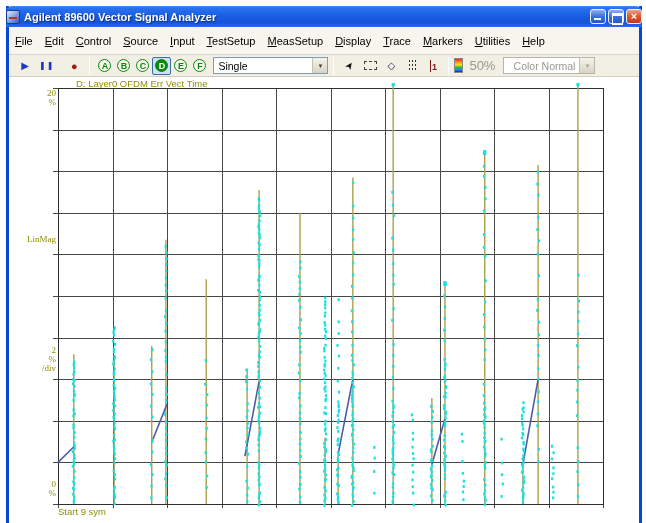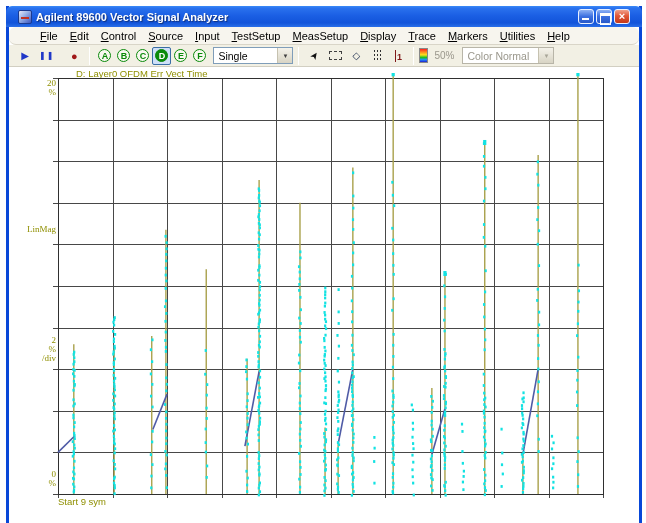--- a/index.html
+++ b/index.html
@@ -6,40 +6,40 @@
             font-family:"Liberation Sans","DejaVu Sans",sans-serif;}
   *{box-sizing:border-box;}
 
   .window{position:absolute;left:6px;top:6px;width:636px;height:517px;
           border-left:3px solid #0847d8;border-right:3px solid #0847d8;
           background:#ffffff;}
 
   
   .titlebar{height:21px;margin:0 -3px;border-radius:6px 6px 0 0;
     background:linear-gradient(180deg,#3a8bf8 0%,#2a72ee 10%,#1b5fe4 45%,#1254da 80%,#2a6fe8 100%);
-    display:flex;align-items:center;padding:0 12px;position:relative;}
+    display:flex;align-items:center;padding:0 0;position:relative;}
   .app-icon{width:14px;height:14px;border-radius:2px;margin-right:4px;
     background:linear-gradient(135deg,#e8e8f8 0%,#9ab4e8 40%,#3a55c0 100%);
     border:1px solid #1a3a90;position:relative;}
   .app-icon:before{content:"";position:absolute;left:2px;top:6px;width:8px;height:2px;background:#c03020;}
   .title-text{color:#ffffff;font-size:11px;font-weight:bold;text-shadow:1px 1px 1px #10307a;
     white-space:nowrap;flex:1;}
   .winbtns{display:flex;gap:2px;}
   .winbtn{width:16px;height:15px;border-radius:3px;border:1px solid #e8f0ff;
     background:linear-gradient(180deg,#8fb2f4 0%,#3c70e0 50%,#2858c8 100%);
     color:#fff;font-size:9px;line-height:12px;text-align:center;position:relative;}
   .winbtn.min:before{content:"";position:absolute;left:3px;bottom:3px;width:7px;height:2px;background:#fff;}
   .winbtn.max:before{content:"";position:absolute;left:3px;top:3px;width:9px;height:8px;
     border:1px solid #fff;border-top-width:3px;}
   .winbtn.close{background:linear-gradient(180deg,#f0a28c 0%,#e25838 45%,#c43818 100%);
     font-size:11px;line-height:13px;font-weight:bold;}
 
   
-  .menubar{height:18px;background:#f7f5ee;border-bottom:1px solid #d9d5c8;
-    display:flex;align-items:center;padding-left:25px;border-radius:7px;}
+  .menubar{height:28px;background:#f7f5ee;border-bottom:1px solid #d9d5c8;
+    display:flex;align-items:center;padding-left:0;}
   .menu-item{font-size:11px;color:#000;padding:1px 6px;white-space:nowrap;cursor:default;}
   .menu-item u{text-decoration:underline;}
 
   
   .toolbar{height:22px;background:#f2f0e4;border-bottom:1px solid #d2cfc2;
     display:flex;align-items:center;padding-left:6px;gap:1px;}
   .tsep{width:1px;height:18px;background:#c9c5b4;margin:0 4px;border-right:1px solid #ffffff;}
   .tbtn{height:18px;min-width:20px;display:flex;align-items:center;justify-content:center;
     border:1px solid transparent;border-radius:2px;padding:0 2px;}
   .glyph-play{color:#2038c8;font-size:10px;}
@@ -52,33 +52,33 @@
     background:#f8f8f0;}
   .trace-btn.active{background:#cfe0f8;border-color:#3a6ea5;}
   .trace-btn.active .trace-circle{background:#0a8a0a;color:#ffffff;}
   .combo{height:17px;border:1px solid #7f9db9;background:#ffffff;display:flex;align-items:center;
     font-size:10.5px;margin-left:3px;}
   .combo .val{flex:1;padding:0 4px;white-space:nowrap;}
   .combo .arrow{width:15px;height:15px;margin:0;border-left:1px solid #c6c2b0;
     background:linear-gradient(180deg,#f4f2ea,#d8d4c4);display:flex;align-items:center;justify-content:center;
     font-size:6px;color:#404040;}
   .combo.disabled{border-color:#b8b5a8;}
-  .combo.disabled .val{color:#9a978c;}
+  .combo.disabled .val{color:#9a978c;text-align:right;}
   .combo.disabled .arrow{color:#a8a598;}
   .pointer-glyph{display:inline-block;transform:rotate(-55deg);font-size:10px;color:#101010;}
   .marquee-icon{width:13px;height:9px;border:1px dashed #404040;}
   .diamond-glyph{font-size:10px;color:#203050;}
   .band-icon{display:flex;gap:2px;height:12px;}
   .band-icon i{width:1px;background:repeating-linear-gradient(180deg,#303030 0 2px,transparent 2px 4px);}
   .marker-icon{display:flex;align-items:flex-end;gap:1px;height:12px;}
   .marker-icon .bar{width:1px;height:12px;background:#801818;}
   .marker-icon .num{font-size:9px;font-weight:bold;color:#801818;line-height:10px;}
   .colorbar-icon{width:9px;height:15px;border:1px solid #888;
     background:linear-gradient(180deg,#ff2020 0%,#ff9020 25%,#ffe020 45%,#20c020 65%,#2090ff 82%,#2020d0 100%);}
-  .zoom-label{font-size:10px;color:#9a978c;margin:0 4px 0 5px;}
+  .zoom-label{font-size:13px;color:#9a978c;margin:0 4px 0 5px;}
 
   
   .client{position:relative;background:#ffffff;height:462px;}
   .trace-title{position:absolute;left:49px;top:1px;font-size:9.5px;color:#8f8f00;white-space:nowrap;margin-left:18px;}
   .ylab{position:absolute;width:40px;text-align:right;font-size:9px;line-height:9px;color:#8f8f00;font-family:Liberation Serif, serif;}
   .xlab{position:absolute;left:49px;top:429px;font-size:9.5px;color:#8f8f00;white-space:nowrap;}
   .plot-wrap{position:absolute;left:44px;top:6px;width:551px;height:426px;}
   .watermark{position:absolute;left:420px;top:436px;font-size:17px;letter-spacing:1px;
     color:#a8d8a0;white-space:nowrap;}
 </style>
@@ -136,21 +136,21 @@
         <span class="trace-btn active">
           <span class="trace-circle">D</span>
         </span>
         <span class="trace-btn">
           <span class="trace-circle">E</span>
         </span>
         <span class="trace-btn">
           <span class="trace-circle">F</span>
         </span>
       </span>
-    <span class="combo" style="width:80px">
+    <span class="combo" style="width:115px">
       <span class="val">Single</span>
       <span class="arrow">▼</span>
     </span>
     <span class="tsep"></span>
     <span class="tbtn">
         <span class="pointer-glyph">➤</span>
       </span>
     <span class="tbtn">
         <span class="marquee-icon"></span>
       </span>

